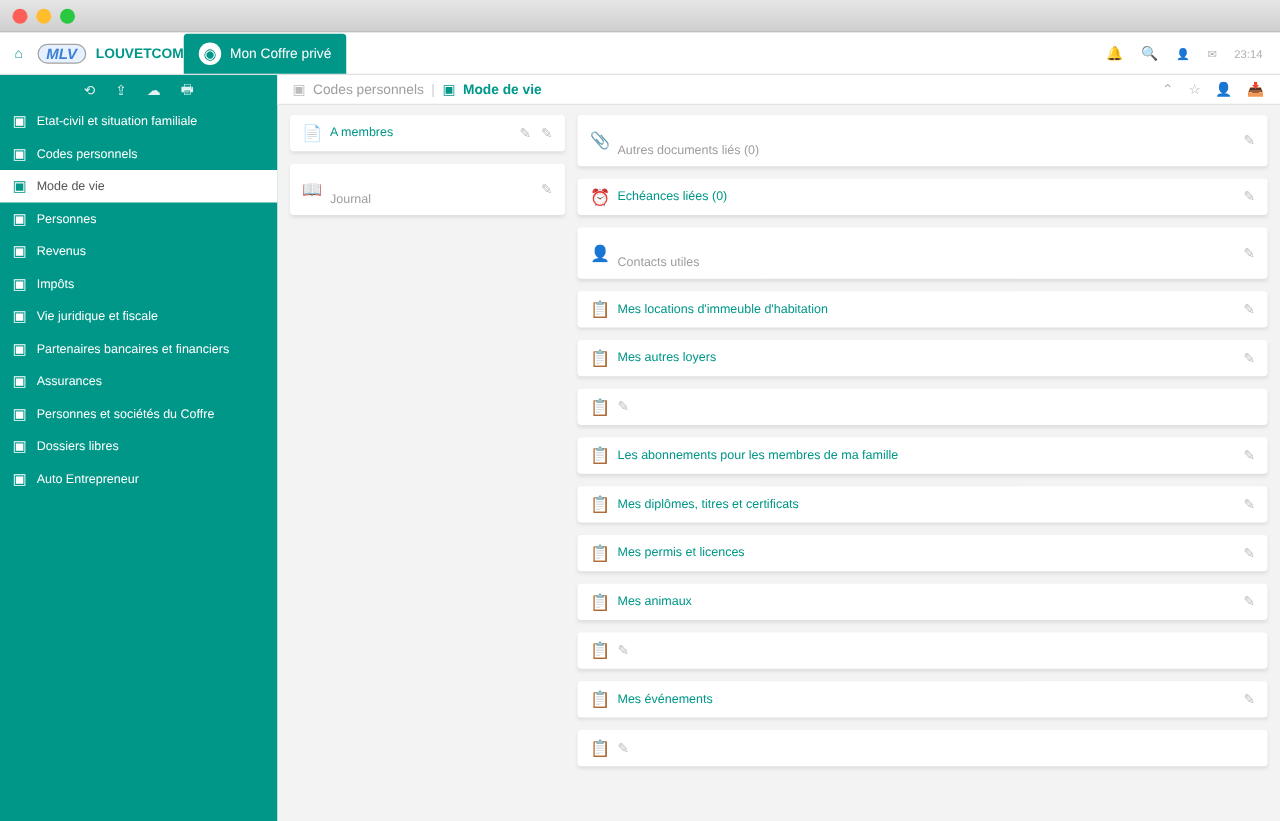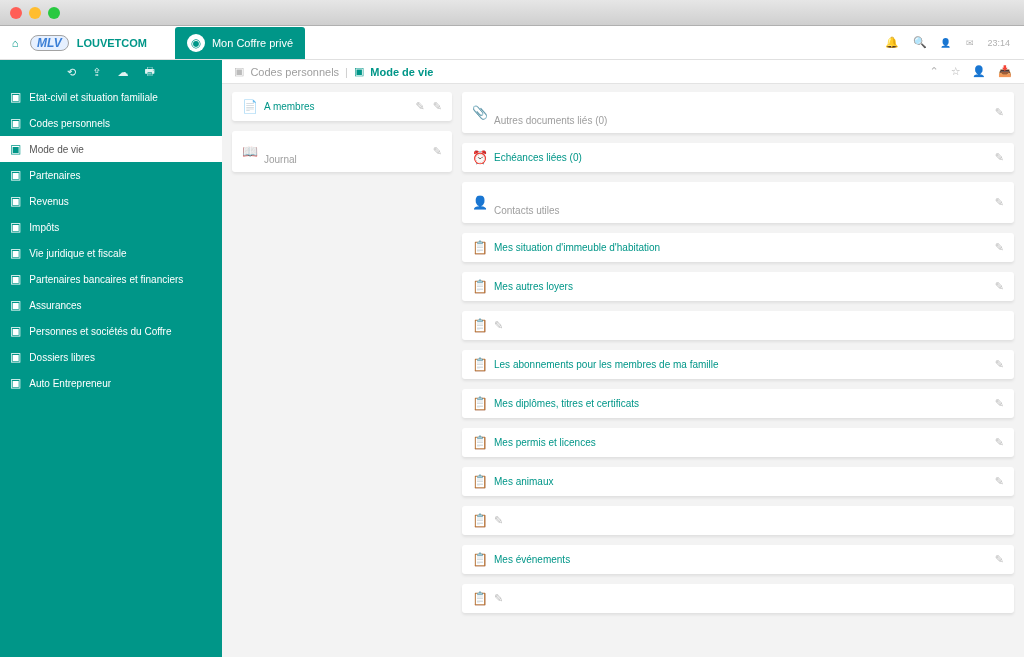--- a/index.html
+++ b/index.html
@@ -46,21 +46,21 @@
       padding: 0 6px;
       border-radius: 10px;
       background: #e6f0ff;
       border: 1px solid #a3a3a3;
     }
     .org-name {
       color: #009688;
       font-weight: bold;
       font-size: 11px;
       margin-left: 8px;
-      margin-right: 28px;
+      margin-right: 0;
     }
     .active-tab {
       background: #009688;
       color: #ffffff;
       height: 32px;
       display: flex;
       align-items: center;
       padding: 0 12px;
       gap: 7px;
       font-size: 11px;
@@ -212,21 +212,21 @@
         <div class="sidebar-item">
           <span class="folder-ic">▣</span>
           <span>Codes personnels</span>
         </div>
         <div class="sidebar-item active">
           <span class="folder-ic">▣</span>
           <span>Mode de vie</span>
         </div>
         <div class="sidebar-item">
           <span class="folder-ic">▣</span>
-          <span>Partenaires</span>
+          <span>Personnes</span>
         </div>
         <div class="sidebar-item">
           <span class="folder-ic">▣</span>
           <span>Revenus</span>
         </div>
         <div class="sidebar-item">
           <span class="folder-ic">▣</span>
           <span>Impôts</span>
         </div>
         <div class="sidebar-item">
@@ -296,21 +296,21 @@
             <span class="card-title">Echéances liées (0)</span>
             <span class="card-action">✎</span>
           </div>
           <div class="card">
             <span class="card-ic muted">👤</span>
             <span class="card-title muted">Contacts utiles</span>
             <span class="card-action">✎</span>
           </div>
           <div class="card">
             <span class="card-ic">📋</span>
-            <span class="card-title">Mes situation d'immeuble d'habitation</span>
+            <span class="card-title">Mes locations d'immeuble d'habitation</span>
             <span class="card-action">✎</span>
           </div>
           <div class="card">
             <span class="card-ic">📋</span>
             <span class="card-title">Mes autres loyers</span>
             <span class="card-action">✎</span>
           </div>
           <div class="card">
             <span class="card-ic">📋</span>
             <span class="card-action">✎</span>

